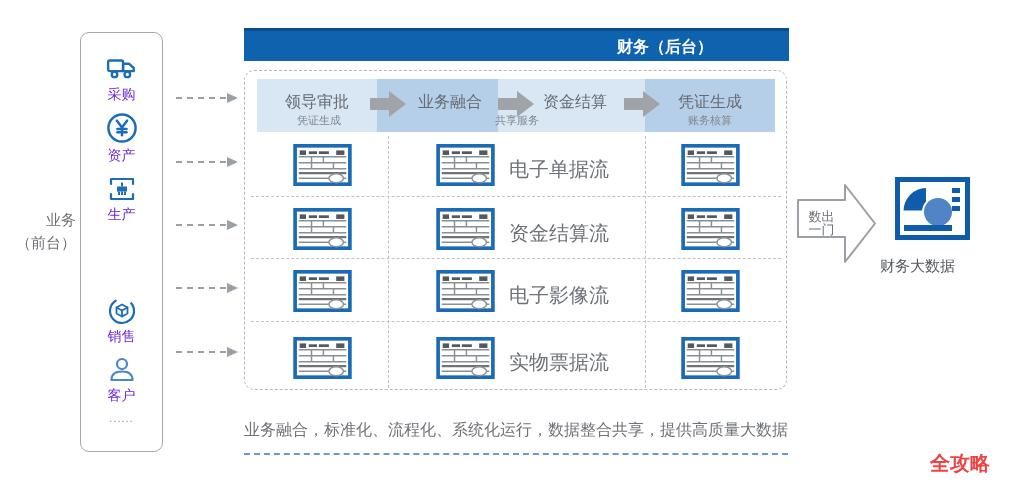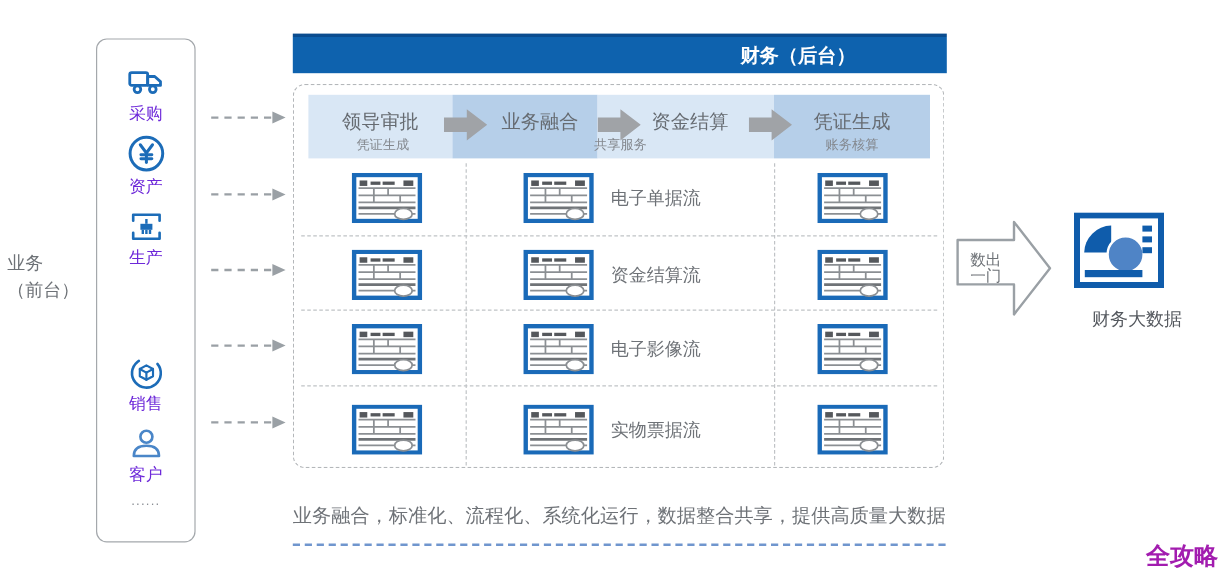--- a/index.html
+++ b/index.html
@@ -1,20 +1,20 @@
 <!DOCTYPE html>
 <html><head>
 <meta charset="utf-8">
 <style>
   html,body{margin:0;padding:0;background:#fff;}
   .stage{position:relative;width:1017px;height:484px;background:#fff;overflow:hidden;
          font-family:"Liberation Sans","DejaVu Sans",sans-serif;color:#6e7277;}
   .abs{position:absolute;}
   
-  .front-label{left:6px;top:208px;width:70px;text-align:left;font-size:15px;line-height:23px;color:#6e7277;}
+  .front-label{left:6px;top:208px;width:70px;text-align:right;font-size:15px;line-height:23px;color:#6e7277;}
   .front-label span{display:block;}
   
   .sidebar{left:80px;top:32px;width:83px;height:420px;border:1.5px solid #a4a8ac;border-radius:9px;box-sizing:border-box;}
   .side-item{position:absolute;left:80px;width:83px;text-align:center;}
   .side-item .ic{display:block;margin:0 auto;}
   .side-item .lb{display:block;font-size:14px;color:#6d28d9;margin-top:2px;}
   .side-dots{position:absolute;left:80px;width:83px;text-align:center;font-size:11px;letter-spacing:1px;color:#8a8e94;}
   
   .connector{position:absolute;left:176px;width:50px;height:0;border-top:2px dashed #9aa0a5;}
   .connector::after{content:"";position:absolute;right:-12px;top:-6px;width:0;height:0;
@@ -28,30 +28,30 @@
   .hsep{position:absolute;left:251px;width:530px;height:0;border-top:1.5px dashed #c0c3c6;}
   
   .seg{position:absolute;top:79px;height:53px;}
   .seg.light{background:#d9e7f5;}
   .seg.dark{background:#b6cfe9;}
   .step-title{position:absolute;top:92px;transform:translateX(-50%);font-size:16px;color:#666b71;white-space:nowrap;}
   .step-sub{position:absolute;top:113px;transform:translateX(-50%);font-size:11px;color:#83878d;white-space:nowrap;}
   .parrow{position:absolute;top:90px;}
   
   .doc{position:absolute;width:63px;height:42px;}
-  .flow-label{position:absolute;left:509px;font-size:15px;color:#6e7277;white-space:nowrap;}
+  .flow-label{position:absolute;left:509px;font-size:20px;color:#6e7277;white-space:nowrap;}
   
   .out-arrow-text{position:absolute;left:799px;top:210px;width:45px;text-align:center;
                   font-size:13px;line-height:13px;color:#6e7277;}
   .out-arrow-text span{display:block;}
-  .bigdata-label{position:absolute;left:880px;top:257px;width:105px;text-align:right;font-size:15px;color:#54585e;}
+  .bigdata-label{position:absolute;left:880px;top:257px;width:105px;text-align:left;font-size:15px;color:#54585e;}
   
   .footer-text{left:244px;top:420px;font-size:16px;color:#6e7277;white-space:nowrap;}
   .footer-line{left:244px;top:453px;width:544px;height:0;border-top:2px dashed #7096ce;}
-  .watermark{left:930px;top:450px;width:85px;text-align:right;font-size:20px;font-weight:bold;color:#a21caf;}
+  .watermark{left:930px;top:450px;width:85px;text-align:left;font-size:20px;font-weight:bold;color:#ef4444;}
 </style>
 </head>
 <body>
 
 <div class="stage">
 
   <svg width="0" height="0" style="position:absolute" aria-hidden="true">
     <defs>
       <symbol id="sym-doc" viewBox="0 0 64 46">
         <rect x="2" y="2" width="60" height="42" fill="#ffffff" stroke="#1a6ab8" stroke-width="4"></rect>

